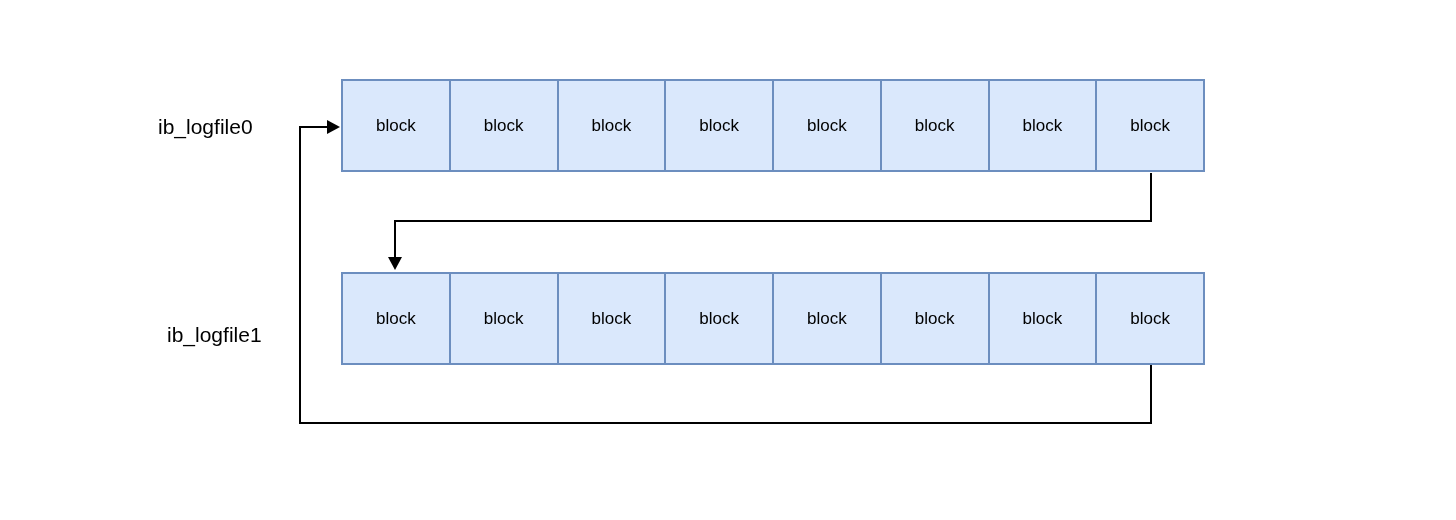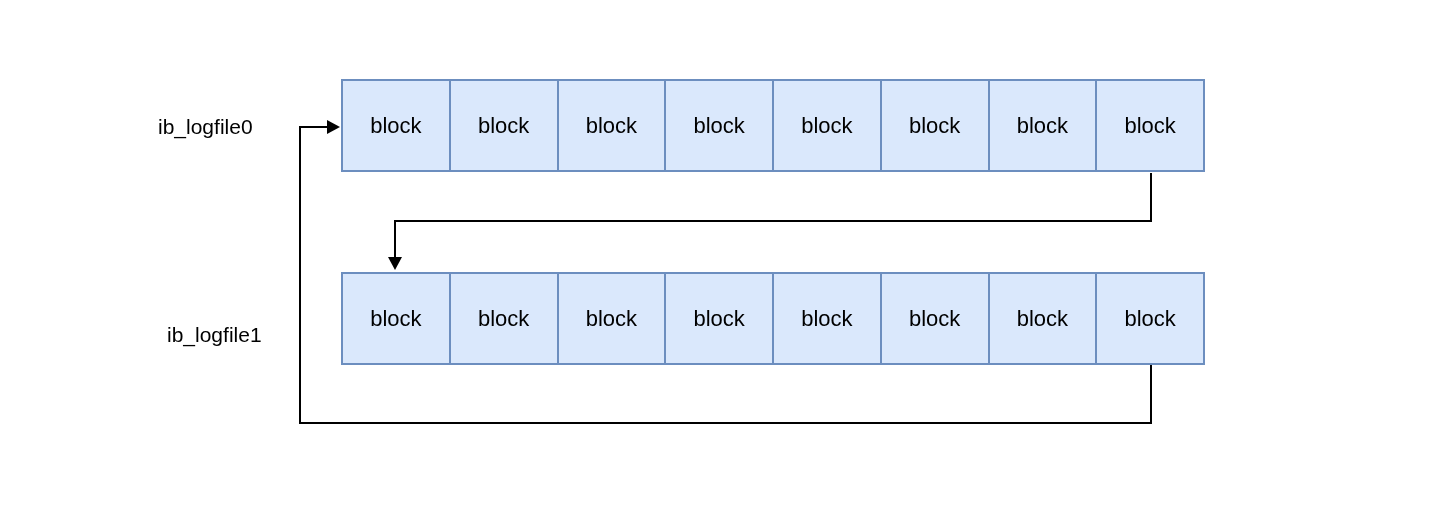--- a/index.html
+++ b/index.html
@@ -33,21 +33,21 @@
     background: #dae8fc;
   }
   #row-logfile0 { top: 79px; }
   #row-logfile1 { top: 272px; }
 
   .block-cell {
     flex: 1 1 0;
     display: flex;
     align-items: center;
     justify-content: center;
-    font-size: 22px;
+    font-size: 17px;
     color: #000000;
     background: #dae8fc;
     border-right: 2px solid #6c8ebf;
   }
   .block-cell:last-child { border-right: none; }
 
   .connectors {
     position: absolute;
     left: 0;
     top: 0;

